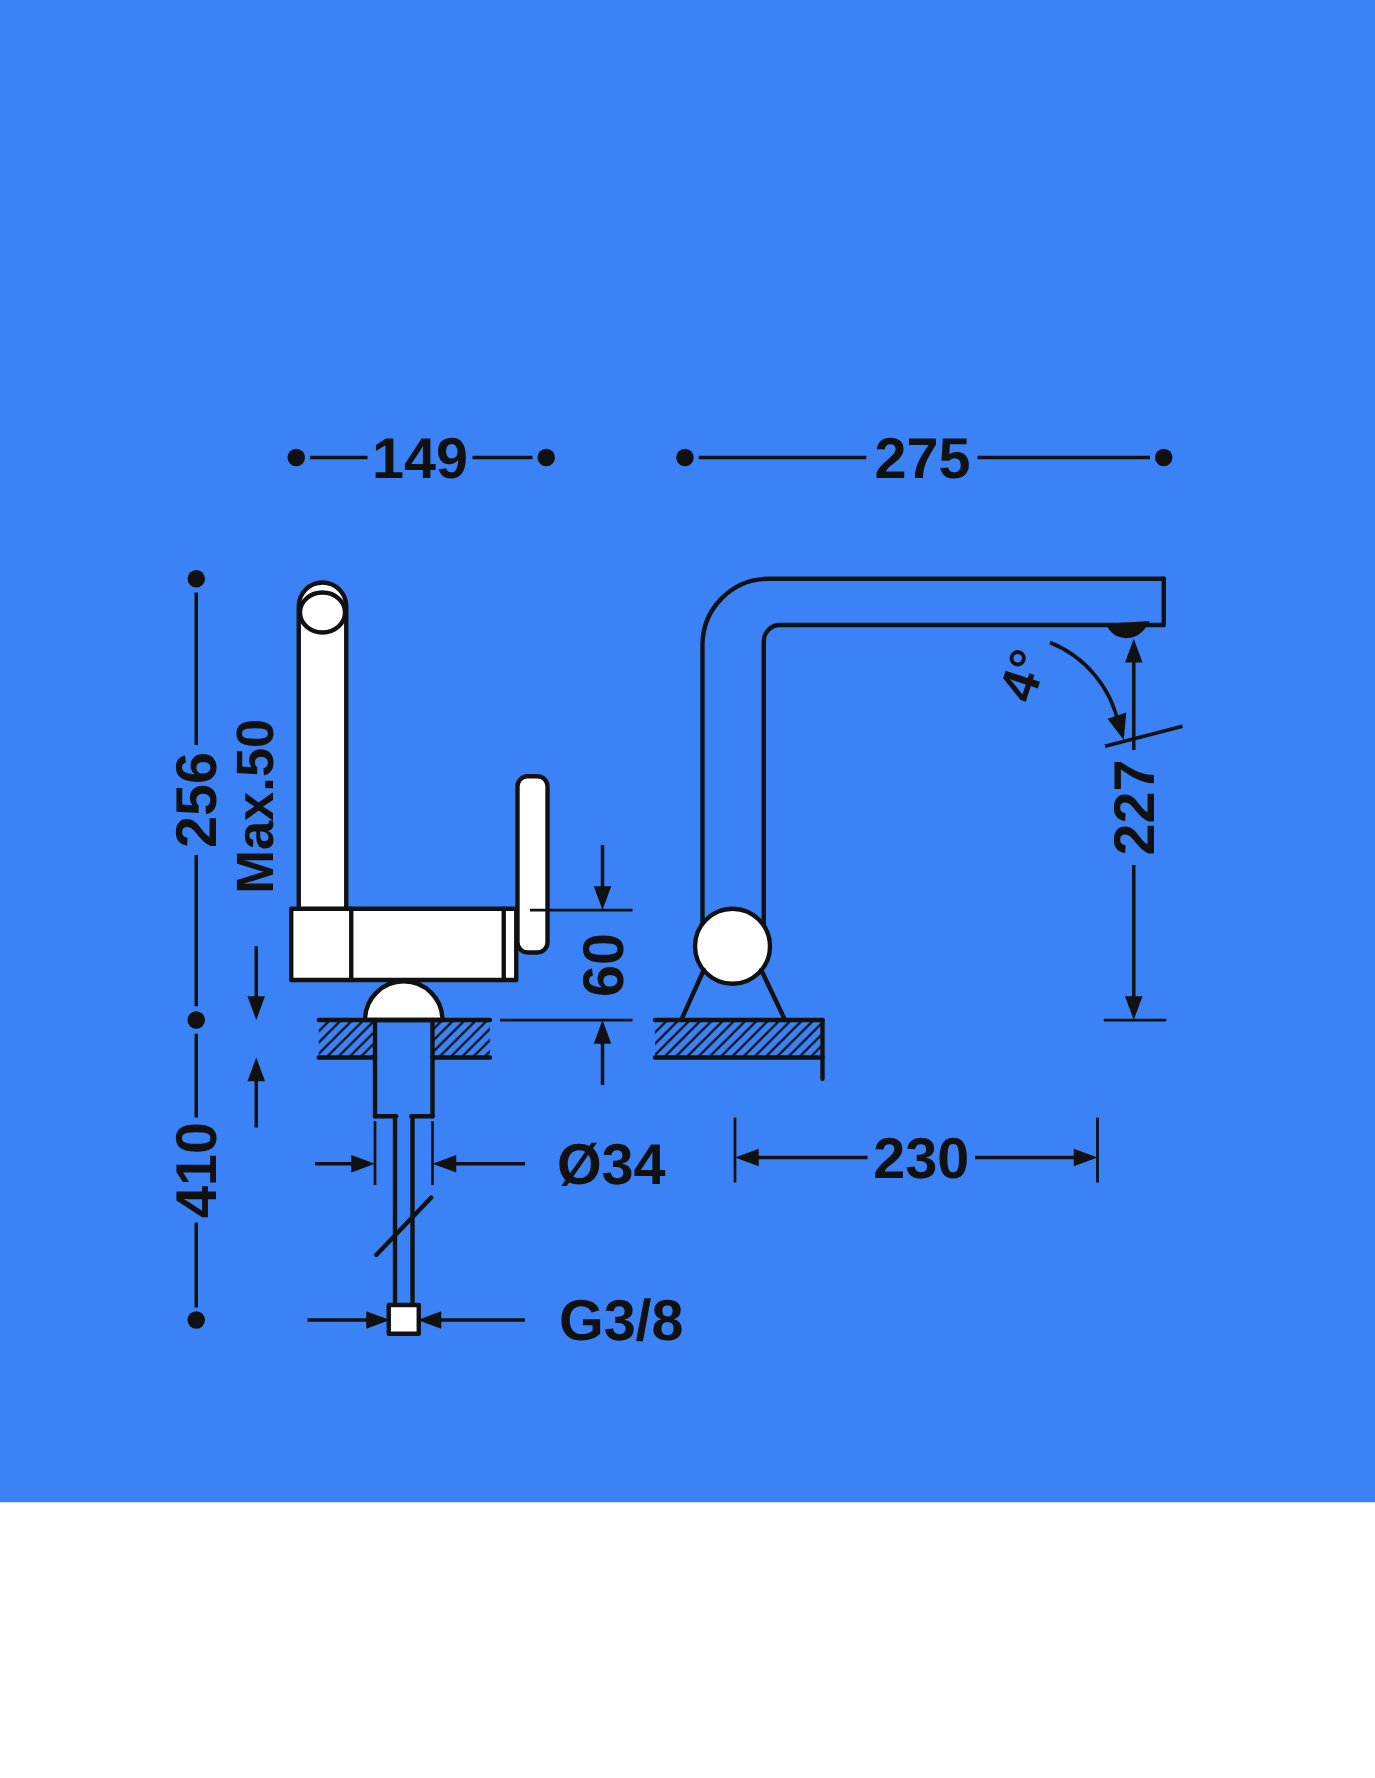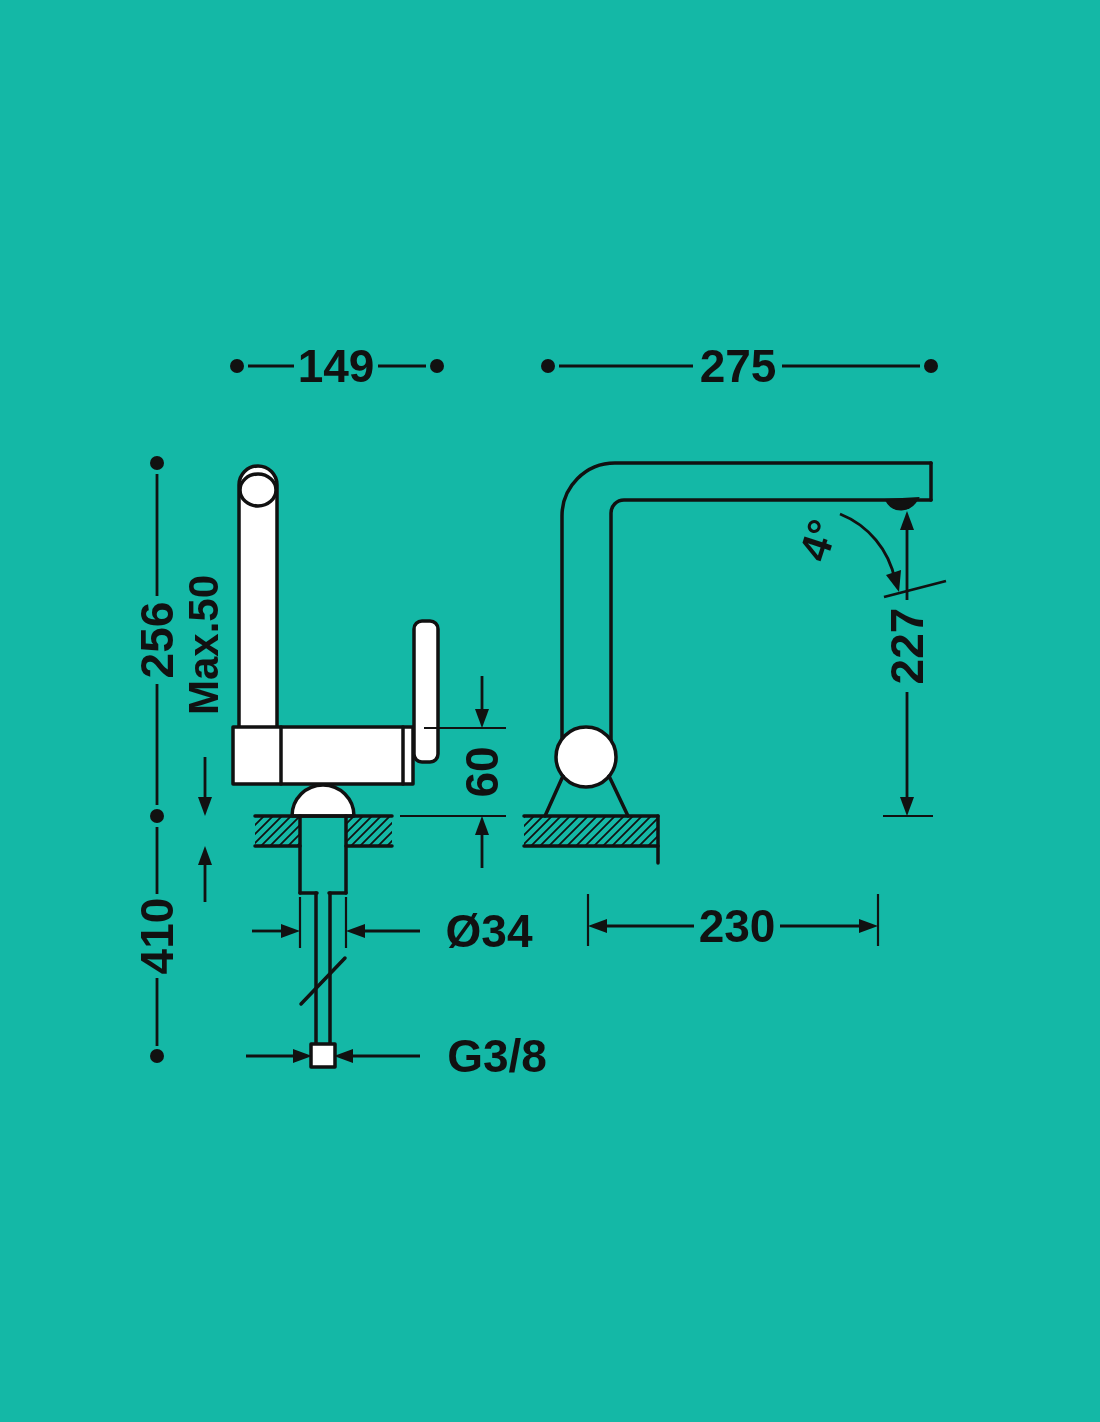--- a/index.html
+++ b/index.html
@@ -2,23 +2,23 @@
 <html><head>
 <meta charset="utf-8">
 <style>
   html, body {
     margin: 0;
     padding: 0;
     background: #ffffff;
   }
   .canvas {
     width: 1100px;
-    height: 1422px;
+    height: 1202px;
     position: relative;
-    background: #14b8a6;
+    background: #3b82f6;
     overflow: hidden;
   }
   svg { display: block; }
   .outline  { stroke: #111111; stroke-width: 3.5; fill: none; stroke-linecap: round; stroke-linejoin: round; }
   .outline-f{ stroke: #111111; stroke-width: 3.5; fill: #ffffff; stroke-linejoin: round; }
   .dimline  { stroke: #111111; stroke-width: 2.8; fill: none; stroke-linecap: butt; }
   .extline  { stroke: #111111; stroke-width: 2.2; fill: none; }
   .arrow    { fill: #111111; stroke: none; }
   .dot      { fill: #111111; stroke: none; }
   .dimtext  {

